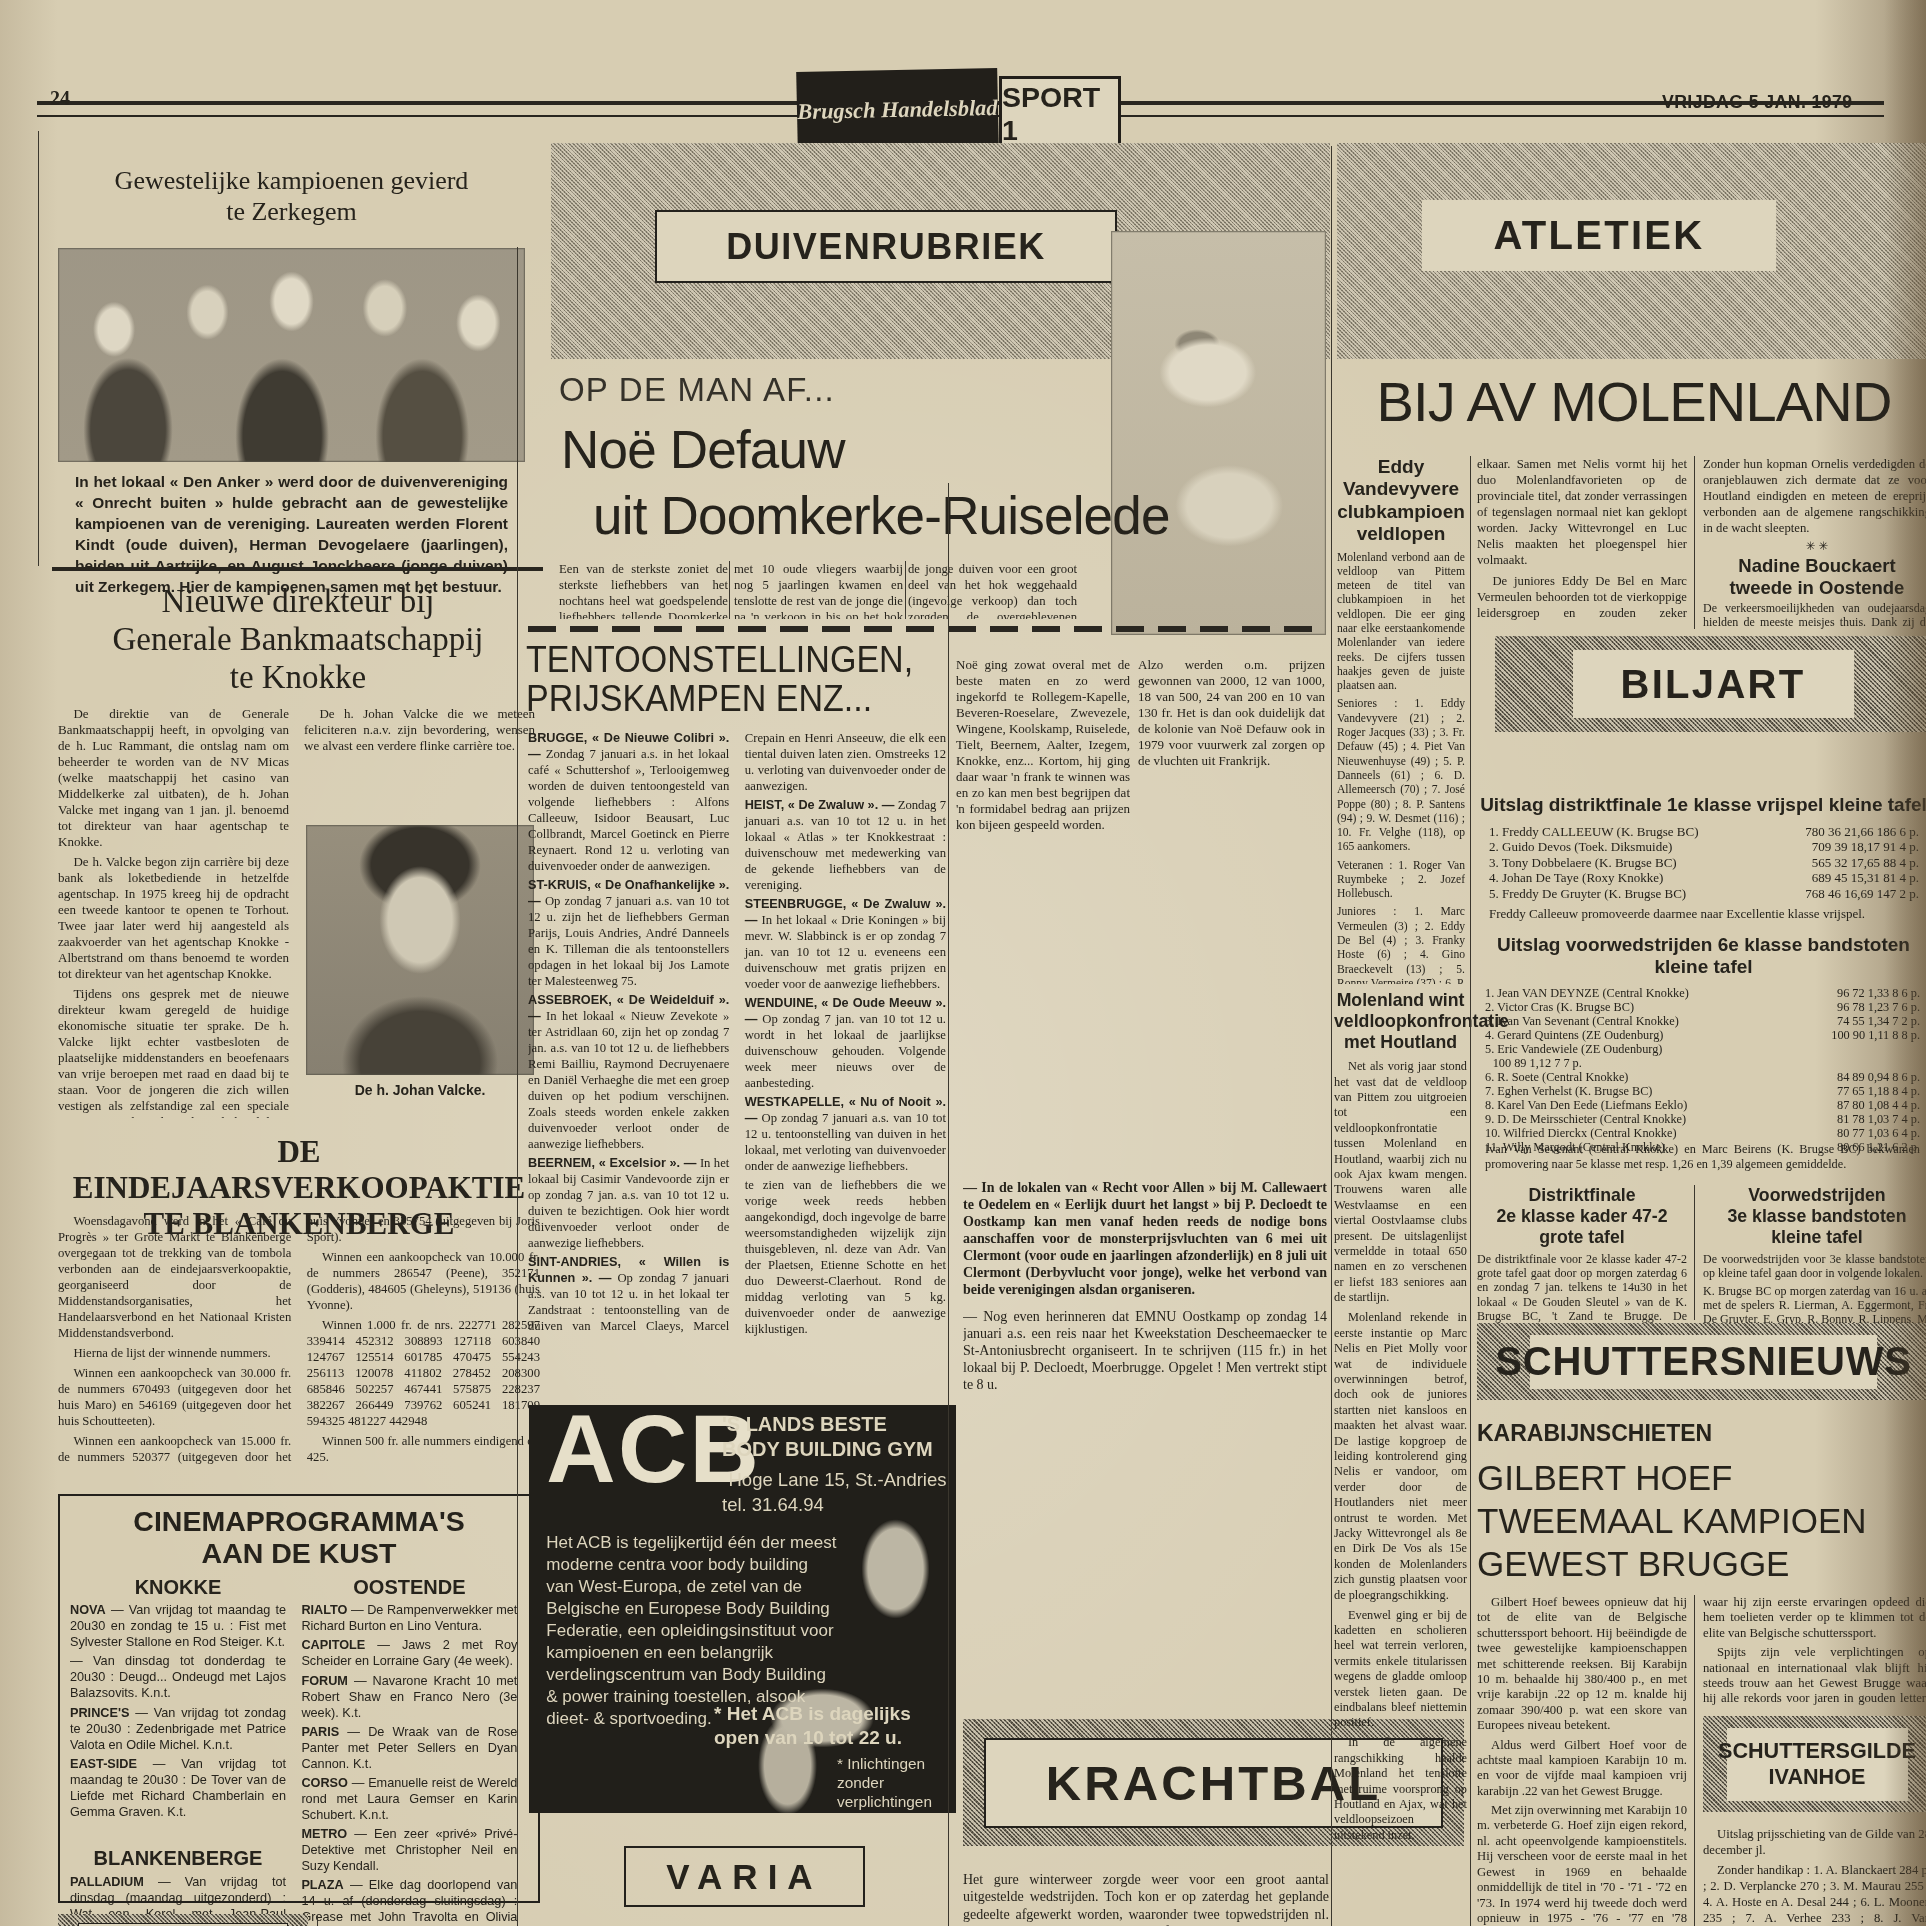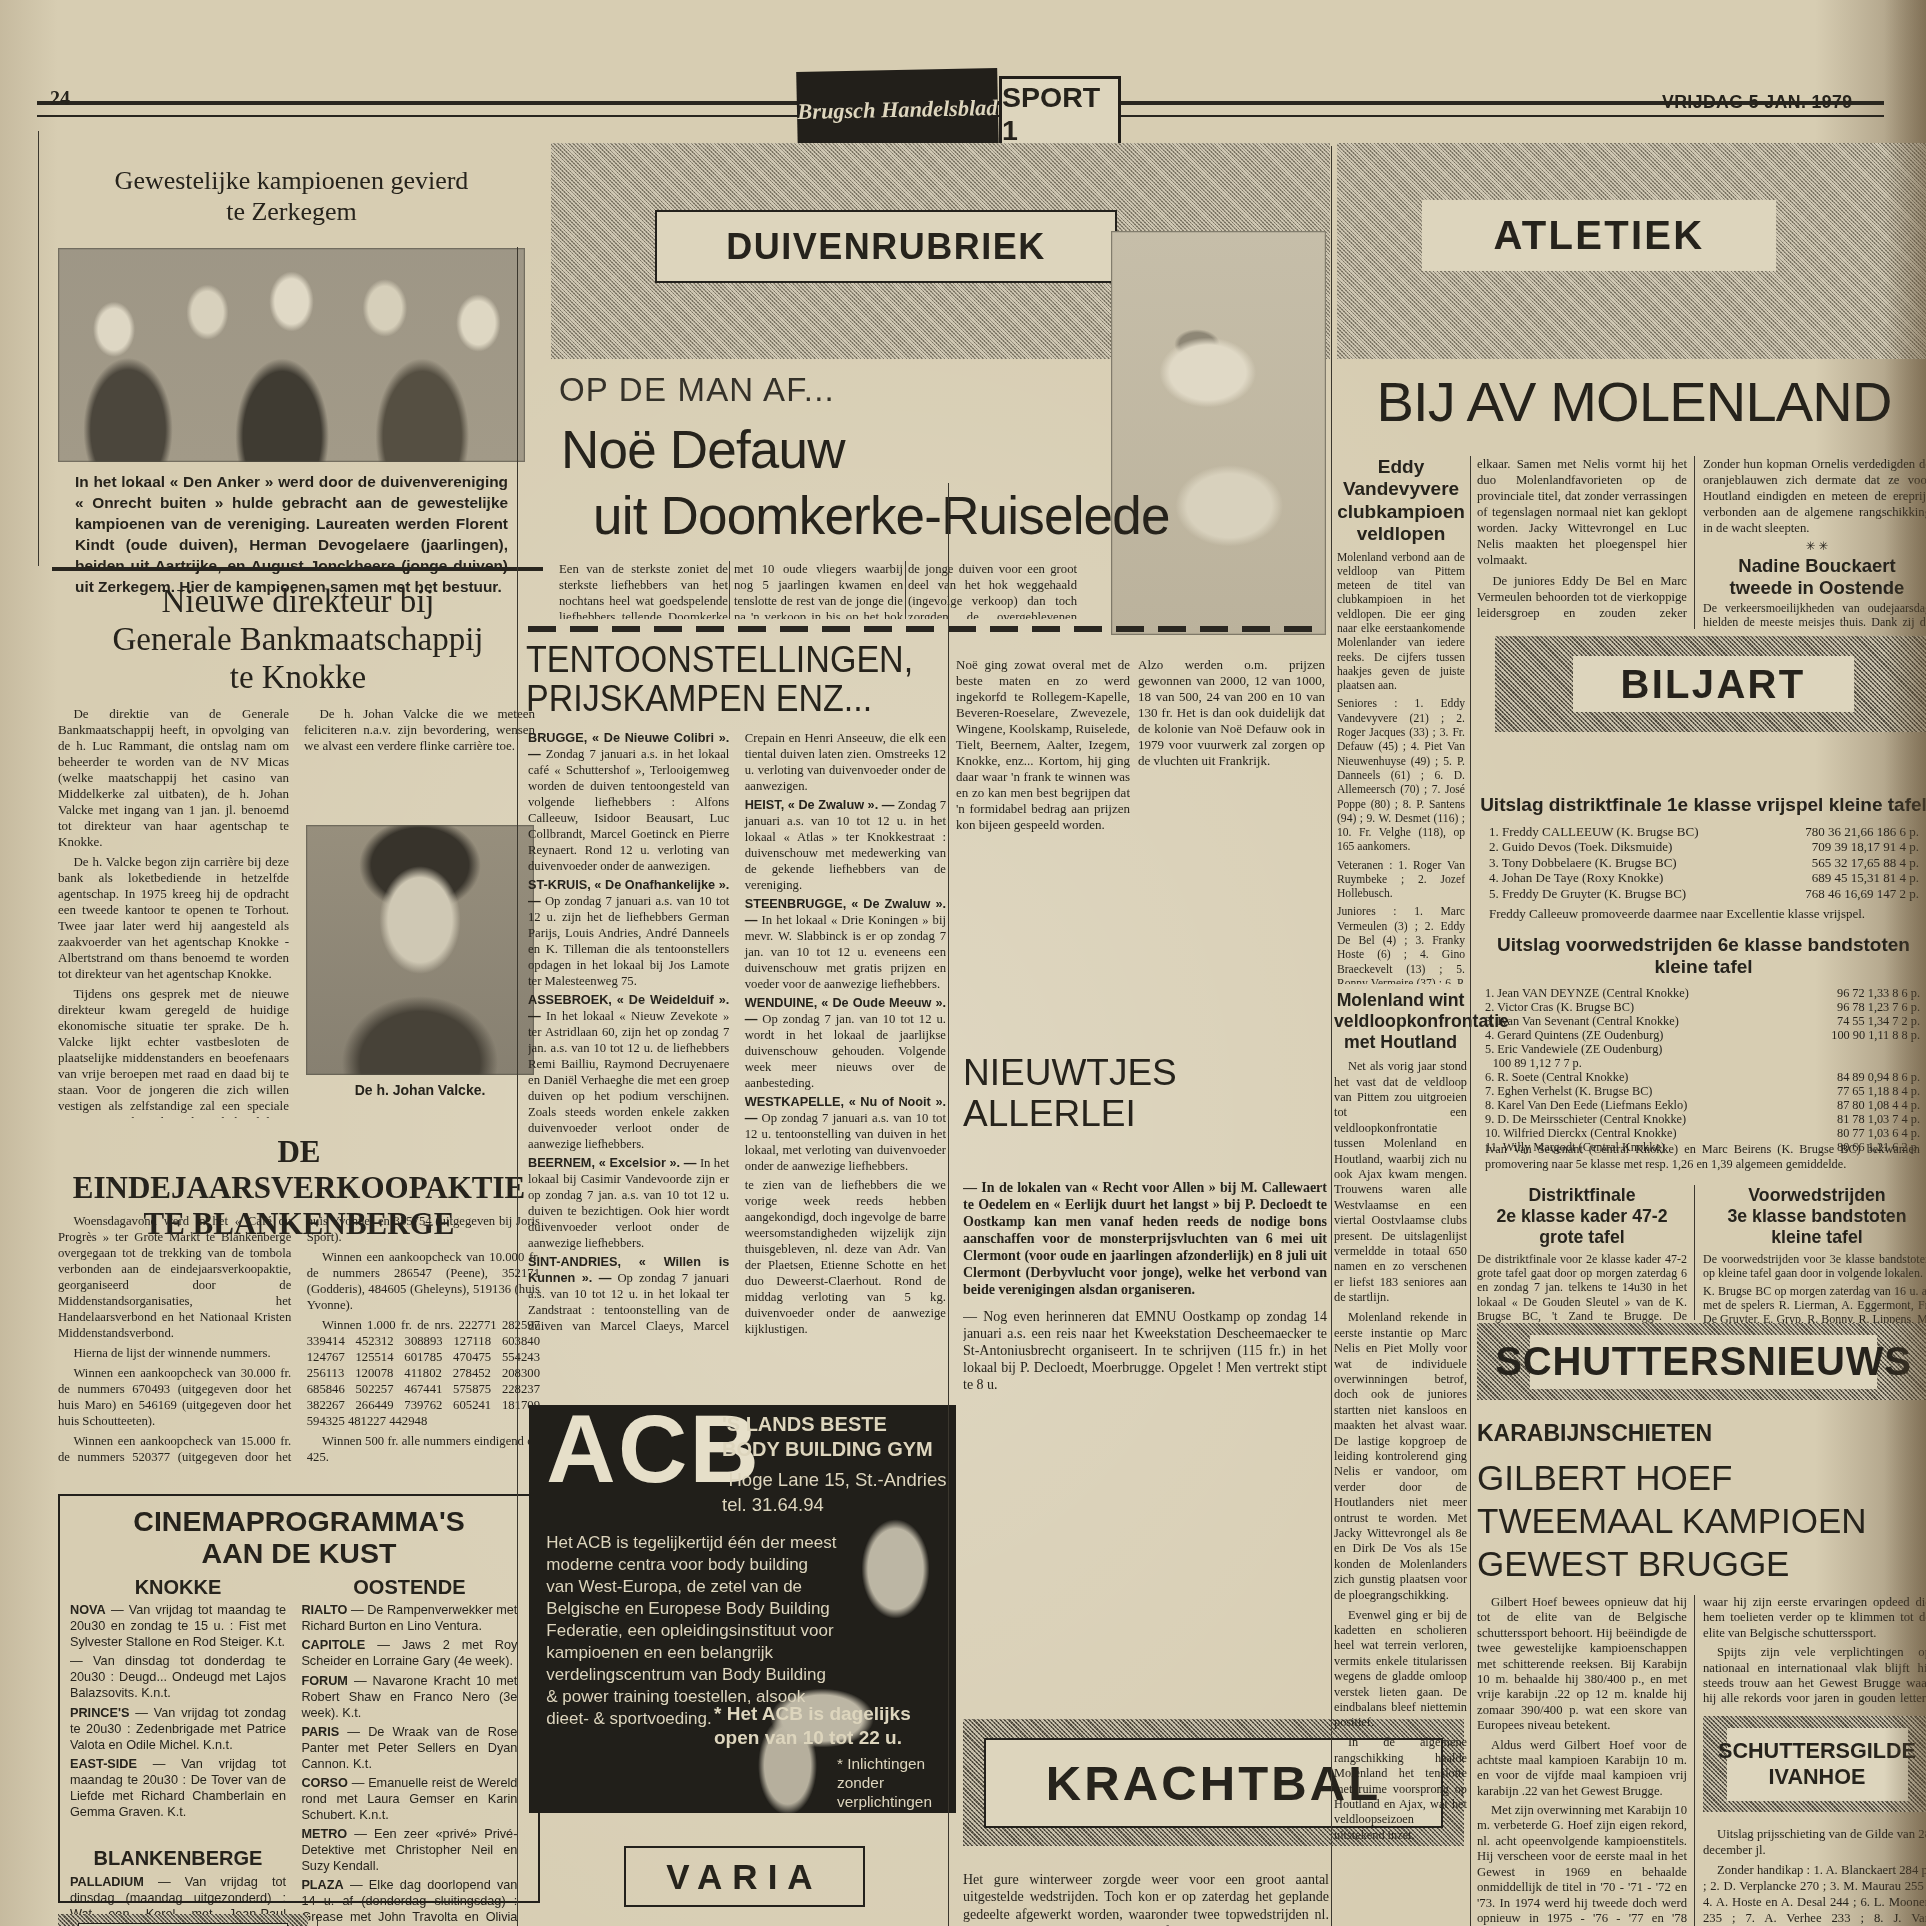--- a/index.html
+++ b/index.html
@@ -222,24 +222,20 @@
   <div class="abs" style="left:624px;top:1846px;width:237px;height:57px;border:2.7px solid #23211c;display:flex;align-items:center;justify-content:center;">
     <span class="san b" style="font-size:35px;letter-spacing:10px;">VARIA</span>
   </div>
   <div class="abs cols2 body j clip" style="left:529px;top:1924px;width:419px;height:551px;">
     <p class="noind">★ De kleurlingen Cunningham en Regis waren de uitblinkers in het sneeuwtreffen tussen Manchester United en West Bromwich Albion. Voor 45.000 koukleumende toeschouwers werd het een ware doelpuntenkermis. Na doelpunten van o.m. Jimmy Greenhoff, Gordon McQueen en Tony Brown wonnen de bezoekers uiteindelijk met 3-5, een zege die West Bromwich meteen naast Everton brengt.</p>
 
     <p class="noind">★ Het hooggeklasseerde Chelsea geraakte niet voorbij het naar de titel dingende Tottenham Hotspurs. Uitblinker bij de bezoekende Londenaars was Ricardo Villa die de gelijkmaker voorschotelde. Daarmee verkeek Everton de kans om leider Liverpool te naderen.</p>
 
   </div>
 
-  <div class="abs san" style="left:963px;top:1052px;width:293px;font-size:37px;line-height:41px;">
-    <div>NIEUWTJES</div>
-    <div>ALLERLEI</div>
-  </div>
   <div class="abs j clip" style="left:963px;top:1179px;width:364px;height:535px;font-size:14px;line-height:17px;">
     <p class="b" style="margin:0 0 10px 0;">— In de lokalen van « Recht voor Allen » bij M. Callewaert te Oedelem en « Eerlijk duurt het langst » bij P. Decloedt te Oostkamp kan men vanaf heden reeds de nodige bons aanschaffen voor de monsterprijsvluchten van 6 mei uit Clermont (voor oude en jaarlingen afzonderlijk) en 8 juli uit Clermont (Derbyvlucht voor jonge), welke het verbond van beide verenigingen alsdan organiseren.</p>
     <p style="margin:0 0 10px 0;">— Nog even herinneren dat EMNU Oostkamp op zondag 14 januari a.s. een reis naar het Kweekstation Descheemaecker te St-Antoniusbrecht organiseert. In te schrijven (115 fr.) in het lokaal bij P. Decloedt, Moerbrugge. Opgelet ! Men vertrekt stipt te 8 u.</p>
   </div>
 
   <div class="abs hatch" style="left:963px;top:1719px;width:501px;height:127px;display:flex;align-items:center;justify-content:center;">
     <div class="label" style="width:455px;height:86px;border-width:2.3px;">
       <span class="san b" style="font-size:49px;letter-spacing:3.1px;">KRACHTBAL</span>
     </div>
   </div>
@@ -286,21 +282,21 @@
     </div>
     <div class="j clip" style="font-size:12.3px;line-height:15.4px;height:1063px;">
       <p style="margin:0 0 4.6px;text-indent:14px;">Net als vorig jaar stond het vast dat de veldloop van Pittem zou uitgroeien tot een veldloopkonfrontatie tussen Molenland en Houtland, waarbij zich nu ook Ajax kwam mengen. Trouwens waren alle Westvlaamse en een viertal Oostvlaamse clubs present. De uitslagenlijst vermeldde in totaal 650 namen en zo verschenen er liefst 183 seniores aan de startlijn.</p>
       <p style="margin:0 0 4.6px;text-indent:14px;">Molenland rekende in eerste instantie op Marc Nelis en Piet Molly voor wat de individuele overwinningen betrof, doch ook de juniores startten niet kansloos en maakten het alvast waar. De lastige kopgroep de leiding kontrolerend ging Nelis er vandoor, om verder door de Houtlanders niet meer ontrust te worden. Met Jacky Wittevrongel als 8e en Dirk De Vos als 15e konden de Molenlanders zich gunstig plaatsen voor de ploegrangschikking.</p>
       <p style="margin:0 0 4.6px;text-indent:14px;">Evenwel ging er bij de kadetten en scholieren heel wat terrein verloren, vermits enkele titularissen wegens de gladde omloop verstek lieten gaan. De eindbalans bleef niettemin positief.</p>
       <p style="margin:0;text-indent:14px;">In de algemene rangschikking haalde Molenland het tenslotte met ruime voorsprong op Houtland en Ajax, wat het veldloopseizoen uitstekend inzet.</p>
     </div>
   </div>
 
   <div class="abs hatch" style="left:1495px;top:636px;width:436px;height:96px;display:flex;align-items:center;justify-content:center;">
-    <div class="label" style="width:281px;height:56px;border:none;">
+    <div class="label" style="width:281px;height:68px;border:none;">
       <span class="san b" style="font-size:40px;letter-spacing:2.3px;">BILJART</span>
     </div>
   </div>
   <div class="abs san b c" style="left:1477px;top:794px;width:453px;font-size:19px;">Uitslag distriktfinale 1e klasse vrijspel kleine tafel</div>
   <div class="abs" style="left:1489px;top:824px;width:430px;">
     <div class="stat-row">
         <span class="nm">1. Freddy CALLEEUW (K. Brugse BC)</span>
         <span class="st">780 36 21,66 186 6 p.</span>
       </div>
     <div class="stat-row">

